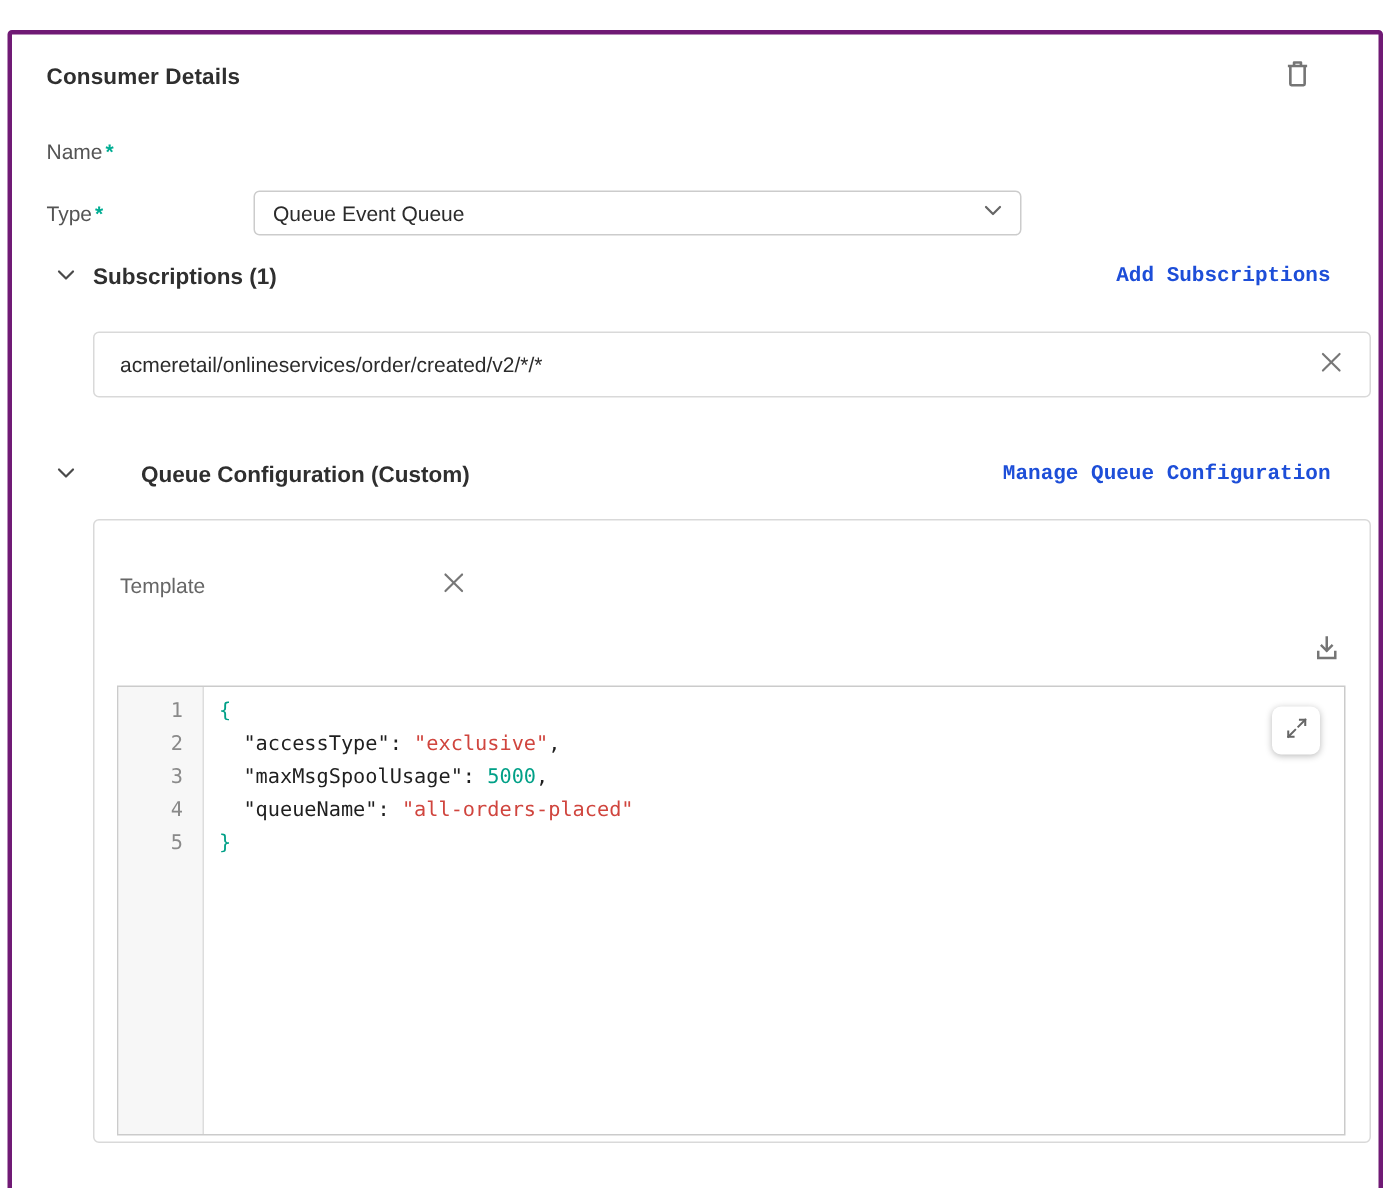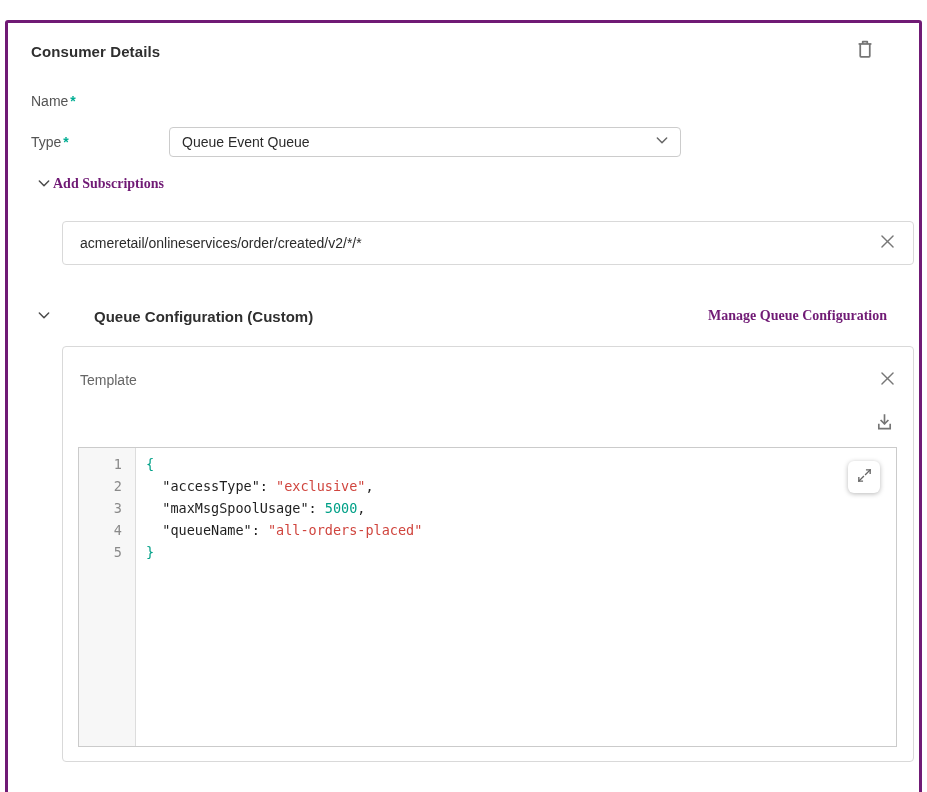--- a/index.html
+++ b/index.html
@@ -87,24 +87,24 @@
   .chevron-btn { width: 18px; height: 18px; }
   .section-title {
     font-size: 15px;
     font-weight: 700;
     color: #2f2f2f;
     margin-left: 9px;
     flex: 1;
   }
   .link-btn {
     background: none; border: none; cursor: pointer;
-    font-family: Liberation Serif, serif;
+    font-family: Liberation Mono, monospace;
     font-size: 14px;
     font-weight: 700;
-    color: #701a75;
+    color: #1d4ed8;
     padding: 0;
   }
   
   .sub-item {
     margin: 26px 0 0 31px;
     width: 852px; height: 44px;
     border: 1px solid #d9d9d9;
     border-radius: 4px;
     display: flex; align-items: center;
     padding: 0 16px 0 17px;
@@ -115,23 +115,22 @@
   .queue-panel {
     margin: 19px 0 0 31px;
     width: 852px; height: 416px;
     border: 1px solid #d9d9d9;
     border-radius: 4px;
     padding: 16px 16px 16px 15px;
     background: #fff;
   }
   .template-row {
     display: flex; align-items: center;
-    height: 30px; margin-top: 2px;
+    height: 30px; margin-top: 12px;
     padding-left: 2px;
-    justify-content: space-between;
   }
   .template-label { width: 213px; font-size: 14px; color: #666666; }
   .template-value { flex: 1; font-size: 14px; color: #2b2b2b; cursor: pointer; }
   .download-row {
     display: flex; justify-content: flex-end;
     height: 22px; margin-top: 18px; margin-bottom: 12px;
     padding-right: 2px;
   }
   
   .code-editor {
@@ -217,20 +216,21 @@
   </div>
 
   <div class="section-header subs-header">
     <button class="icon-btn chevron-btn">
       <span>
         <svg width="16" height="16" viewBox="0 0 24 24" fill="none" stroke="#4a4a4a" stroke-width="2.2" stroke-linecap="round" stroke-linejoin="round">
           <polyline points="5 9 12 16 19 9"></polyline>
         </svg>
       </span>
     </button>
+    <div class="section-title">Subscriptions (1)</div>
     <button class="link-btn">Add Subscriptions</button>
   </div>
 
   <div class="sub-item">
     <div class="sub-item-text">acmeretail/onlineservices/order/created/v2/*/*</div>
     <button class="icon-btn">
       <span>
         <svg width="19" height="19" viewBox="0 0 24 24" fill="none" stroke="#777777" stroke-width="1.8" stroke-linecap="round">
           <line x1="5" y1="5" x2="19" y2="19"></line>
           <line x1="19" y1="5" x2="5" y2="19"></line>

